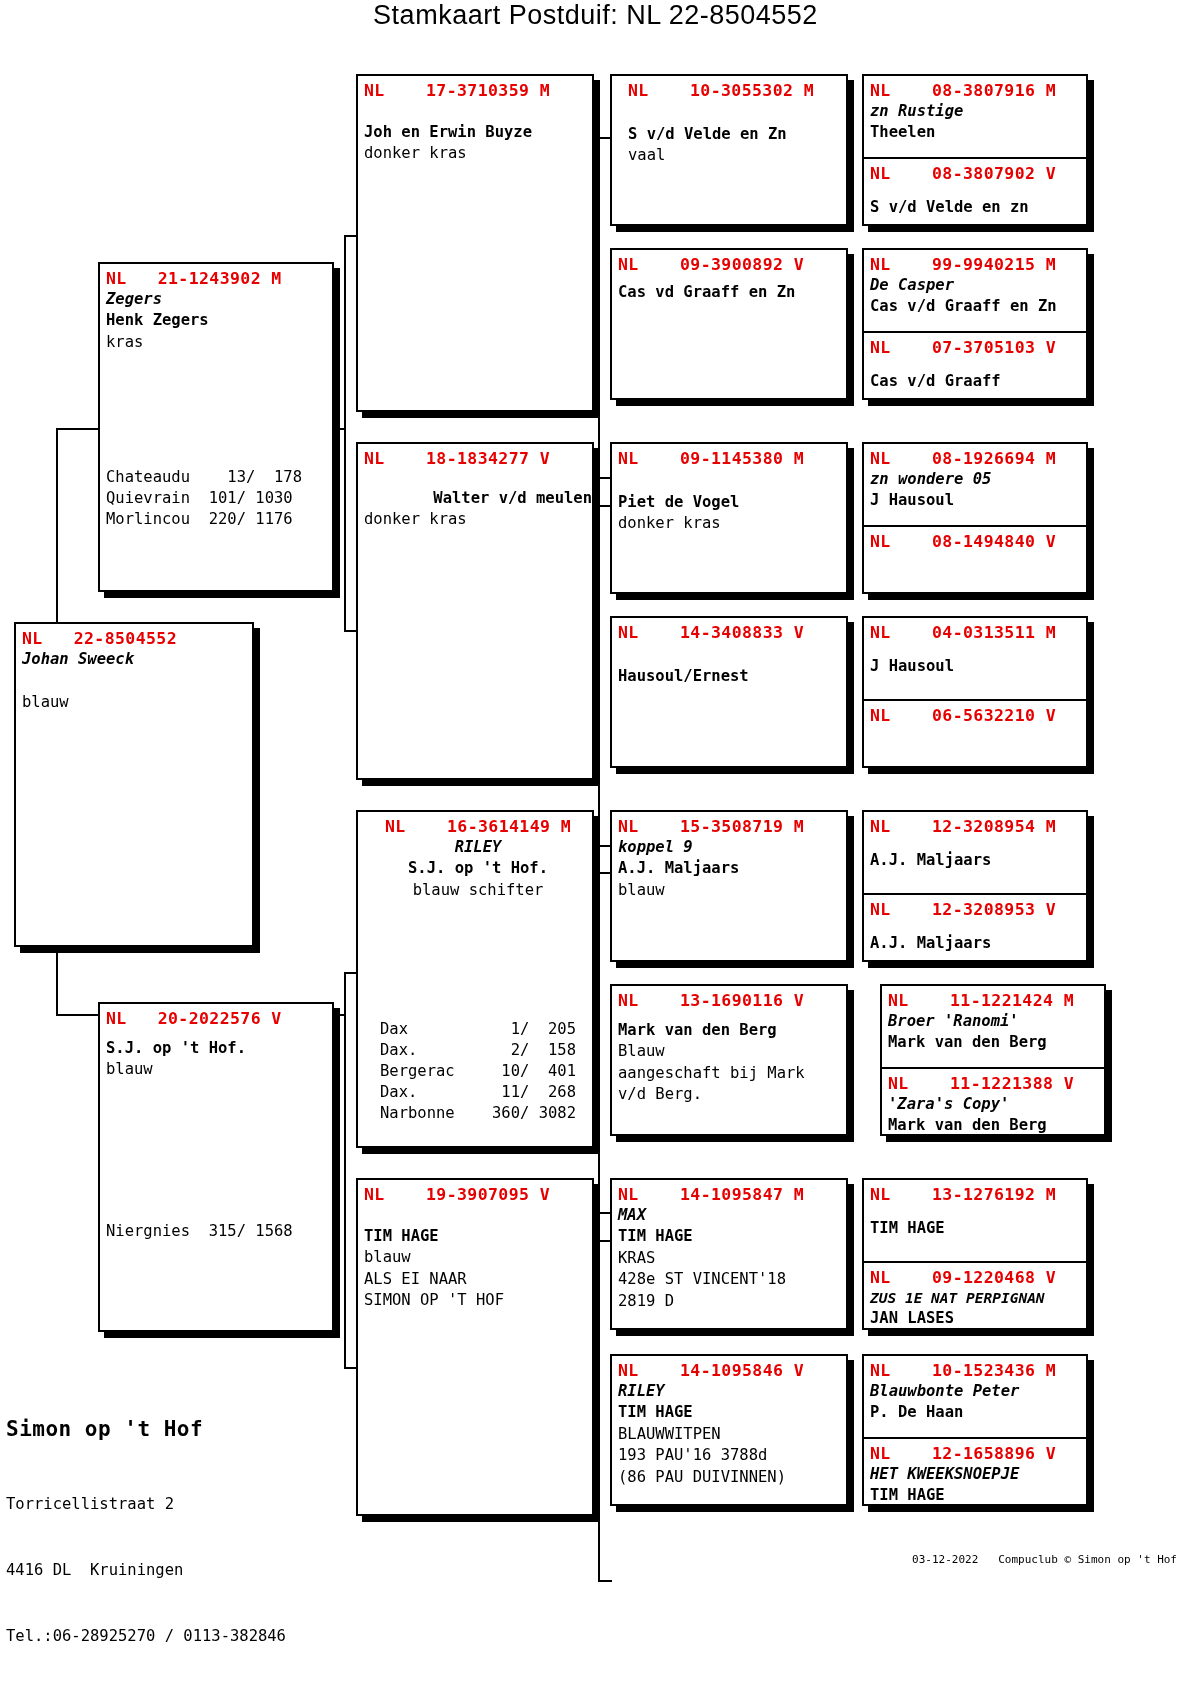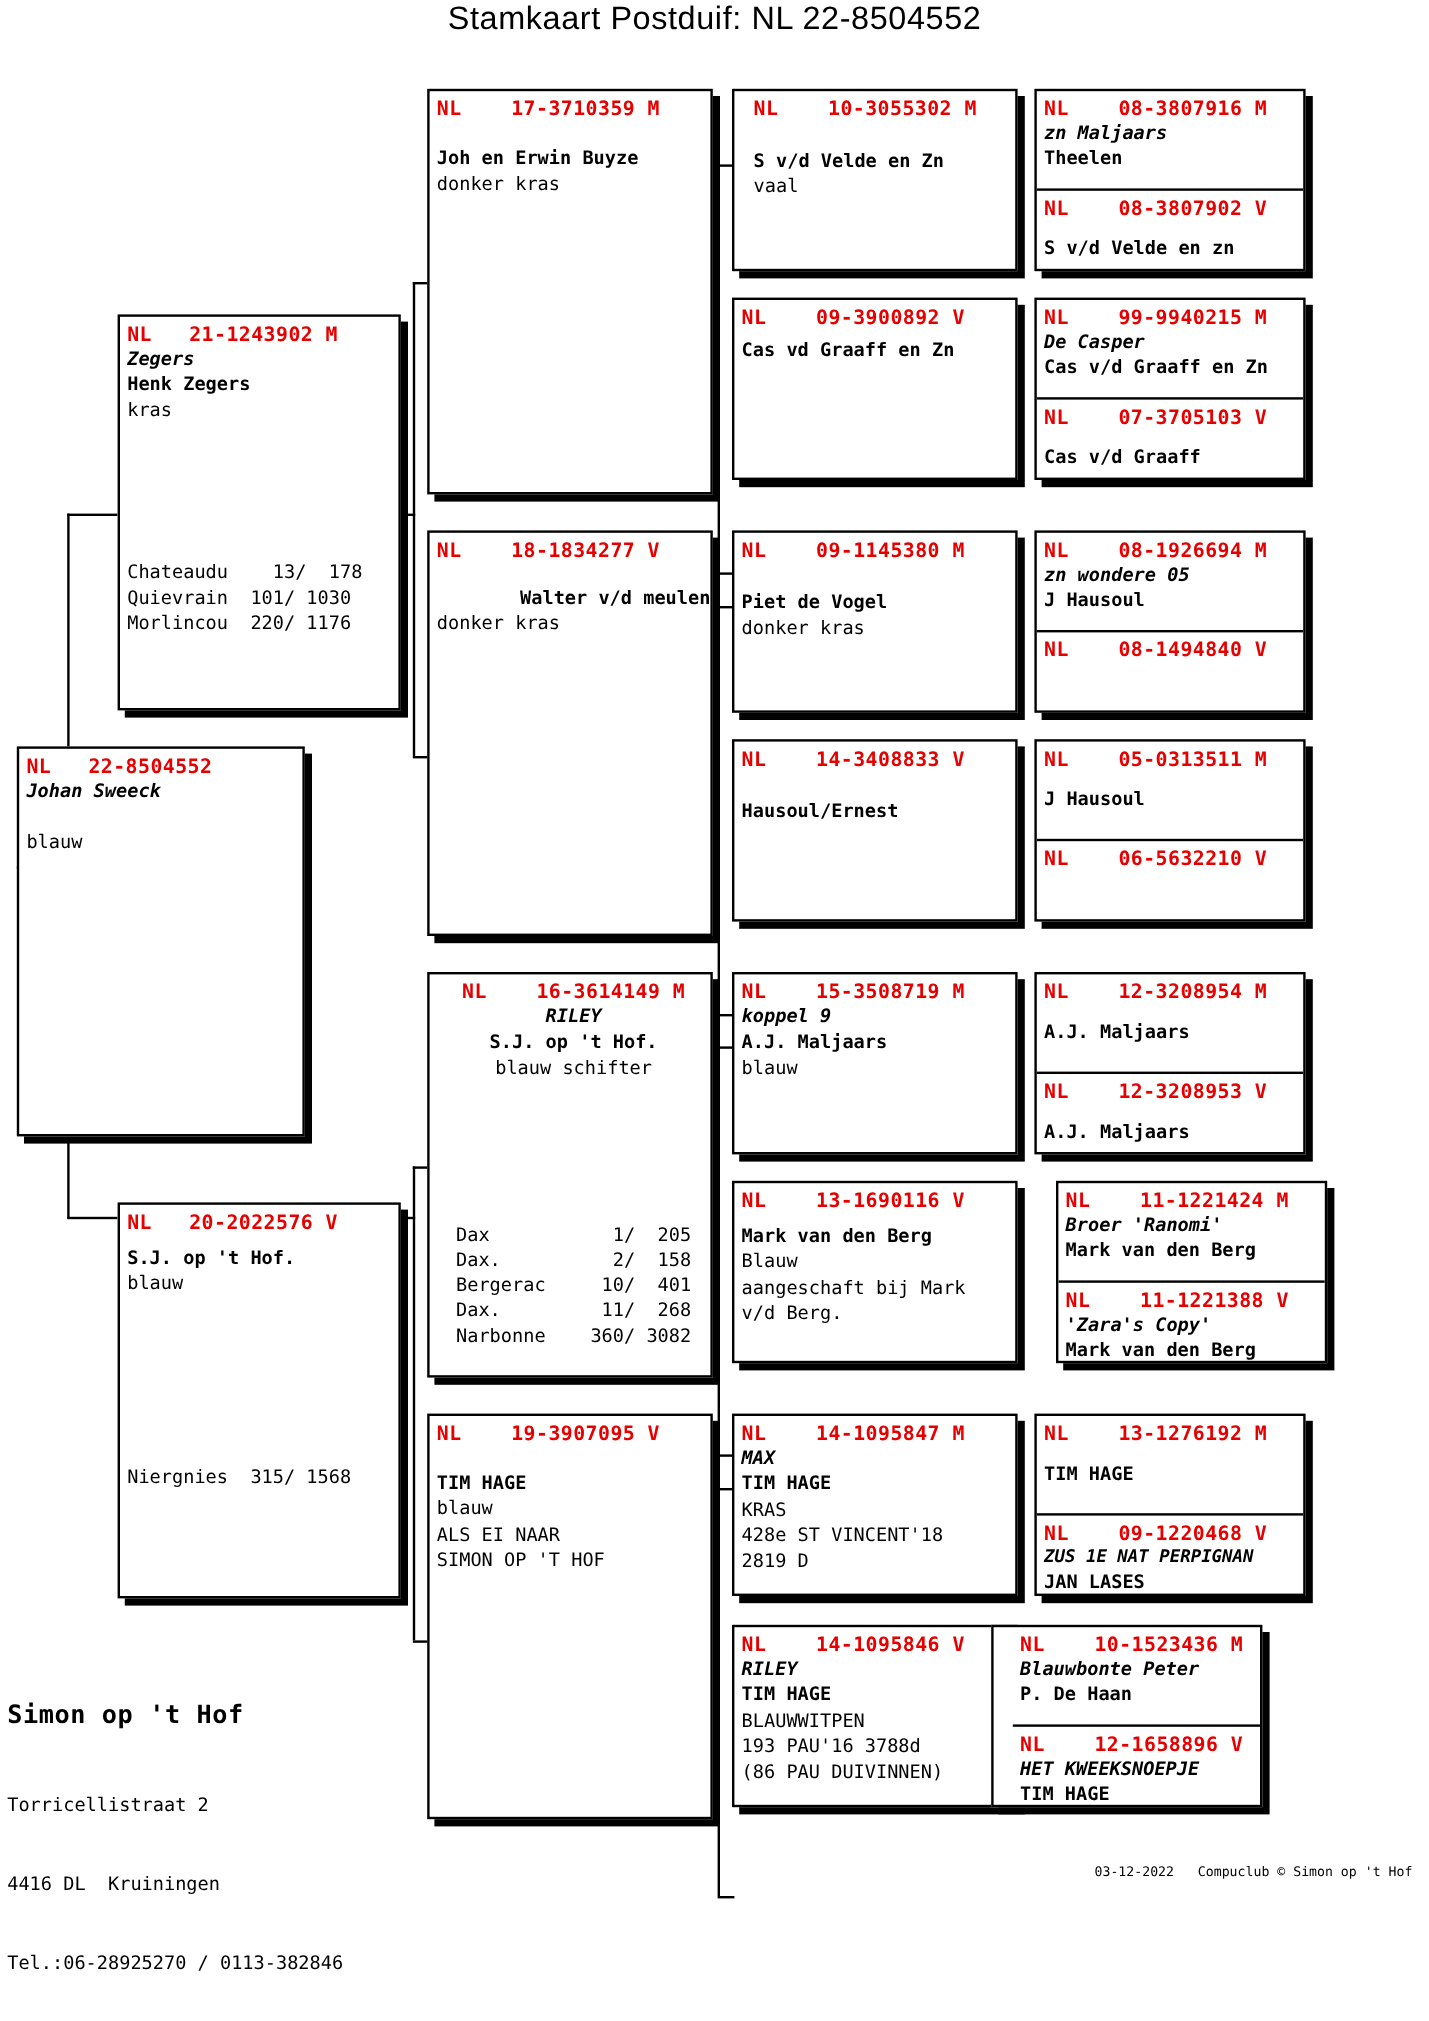--- a/index.html
+++ b/index.html
@@ -213,21 +213,21 @@
   <div class="line ital">RILEY</div>
   <div class="line bold">TIM HAGE</div>
   <div class="line">BLAUWWITPEN</div>
   <div class="line">193 PAU'16 3788d</div>
   <div class="line">(86 PAU DUIVINNEN)</div>
 </div>
 
 <div class="box" style="left:862px;top:74px;width:226px;height:152px;">
   <div class="half" style="height:76px;">
     <div class="ring">NL    08-3807916 M</div>
-    <div class="line ital">zn Maljaars</div>
+    <div class="line ital">zn Rustige</div>
     <div class="line bold">Theelen</div>
   </div>
   <div class="sep"></div>
   <div class="half">
     <div class="ring">NL    08-3807902 V</div>
     <div class="line bold" style="margin-top:14px;">S v/d Velde en zn</div>
   </div>
 </div>
 
 <div class="box" style="left:862px;top:248px;width:226px;height:152px;">
@@ -250,21 +250,21 @@
     <div class="line bold">J Hausoul</div>
   </div>
   <div class="sep"></div>
   <div class="half">
     <div class="ring">NL    08-1494840 V</div>
   </div>
 </div>
 
 <div class="box" style="left:862px;top:616px;width:226px;height:152px;">
   <div class="half" style="height:76px;">
-    <div class="ring">NL    05-0313511 M</div>
+    <div class="ring">NL    04-0313511 M</div>
     <div class="line bold" style="margin-top:14px;">J Hausoul</div>
   </div>
   <div class="sep"></div>
   <div class="half">
     <div class="ring">NL    06-5632210 V</div>
   </div>
 </div>
 
 <div class="box" style="left:862px;top:810px;width:226px;height:152px;">
   <div class="half" style="height:76px;">
@@ -298,21 +298,21 @@
     <div class="line bold" style="margin-top:14px;">TIM HAGE</div>
   </div>
   <div class="sep"></div>
   <div class="half">
     <div class="ring">NL    09-1220468 V</div>
     <div class="line ital" style="font-size:14.5px;">ZUS 1E NAT PERPIGNAN</div>
     <div class="line bold">JAN LASES</div>
   </div>
 </div>
 
-<div class="box" style="left:826px;top:1354px;width:226px;height:152px;padding-left:16px;">
+<div class="box" style="left:862px;top:1354px;width:226px;height:152px;">
   <div class="half" style="height:76px;">
     <div class="ring">NL    10-1523436 M</div>
     <div class="line ital">Blauwbonte Peter</div>
     <div class="line bold">P. De Haan</div>
   </div>
   <div class="sep"></div>
   <div class="half">
     <div class="ring">NL    12-1658896 V</div>
     <div class="line ital">HET KWEEKSNOEPJE</div>
     <div class="line bold">TIM HAGE</div>

